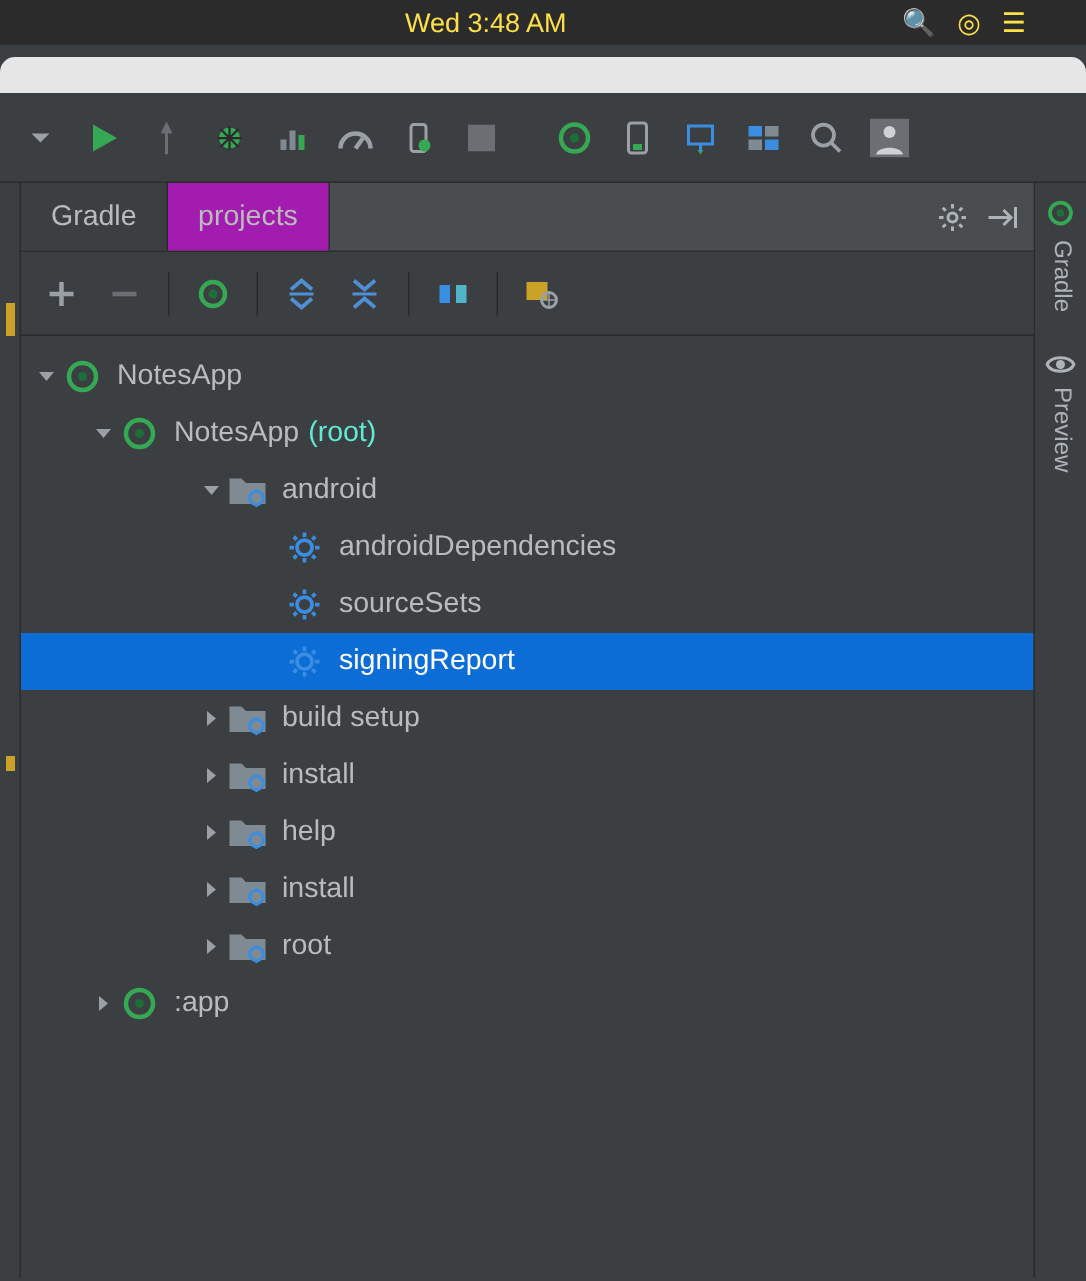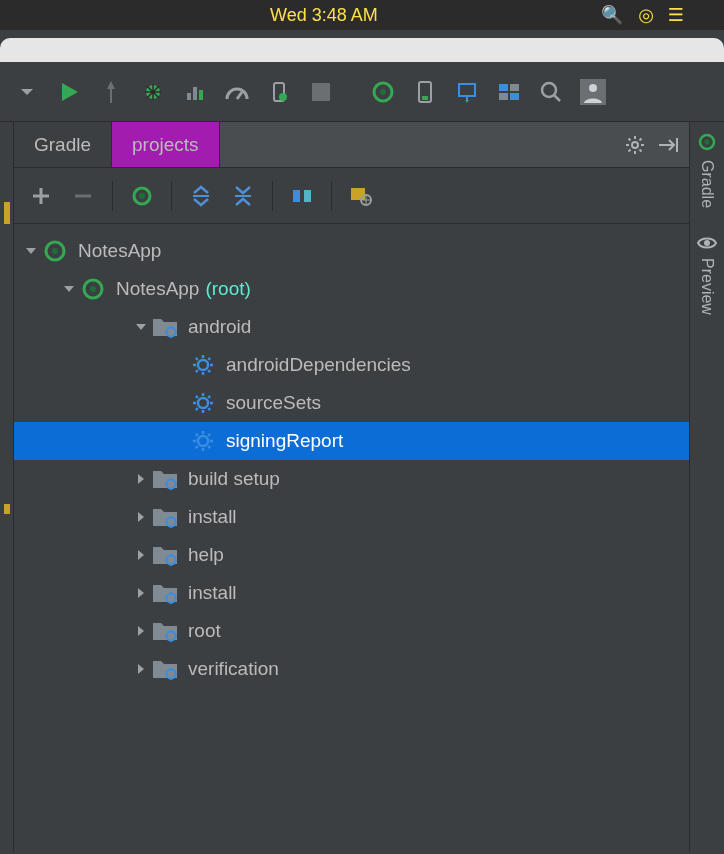--- a/index.html
+++ b/index.html
@@ -543,39 +543,36 @@
               <path d="M1 3h8l3 3h13v14H1z" fill="#7f8a93"></path>
               <circle cx="19" cy="16" r="4.5" fill="none" stroke="#3a8de0" stroke-width="2"></circle>
               <g stroke="#3a8de0" stroke-width="1.6">
                 <path d="M19 10v2M19 20v2M13 16h2M23 16h2"></path>
               </g>
             </svg>
           </span>
         <span class="label">root</span>
       </div>
 
-      <div class="node">
-        <span class="indent" style="width:118px"></span>
+
+      <div class="node">
+        <span class="indent" style="width:46px"></span>
         <span class="tw">
             <svg width="12" height="12" viewBox="0 0 12 12">
               <path d="M3 1l6 5-6 5z" fill="#9aa0a6"></path>
             </svg>
           </span>
         <span class="ico">
-            <svg width="26" height="22" viewBox="0 0 26 22">
-              <path d="M1 3h8l3 3h13v14H1z" fill="#7f8a93"></path>
-              <circle cx="19" cy="16" r="4.5" fill="none" stroke="#3a8de0" stroke-width="2"></circle>
-              <g stroke="#3a8de0" stroke-width="1.6">
-                <path d="M19 10v2M19 20v2M13 16h2M23 16h2"></path>
-              </g>
-            </svg>
-          </span>
-        <span class="label">verification</span>
-      </div>
-
+            <svg width="24" height="24" viewBox="0 0 24 24">
+              <circle cx="12" cy="12" r="9" fill="none" stroke="#34a853" stroke-width="3"></circle>
+              <circle cx="12" cy="12" r="3" fill="#1e6e3a"></circle>
+            </svg>
+          </span>
+        <span class="label">:app</span>
+      </div>
 
     </div>
   </div>
 
   <div class="rightstrip">
     <div class="vlabel">
       <svg width="20" height="20" viewBox="0 0 20 20">
           <circle cx="10" cy="10" r="7" fill="none" stroke="#34a853" stroke-width="2.5"></circle>
           <circle cx="10" cy="10" r="2.5" fill="#1e6e3a"></circle>
         </svg>

